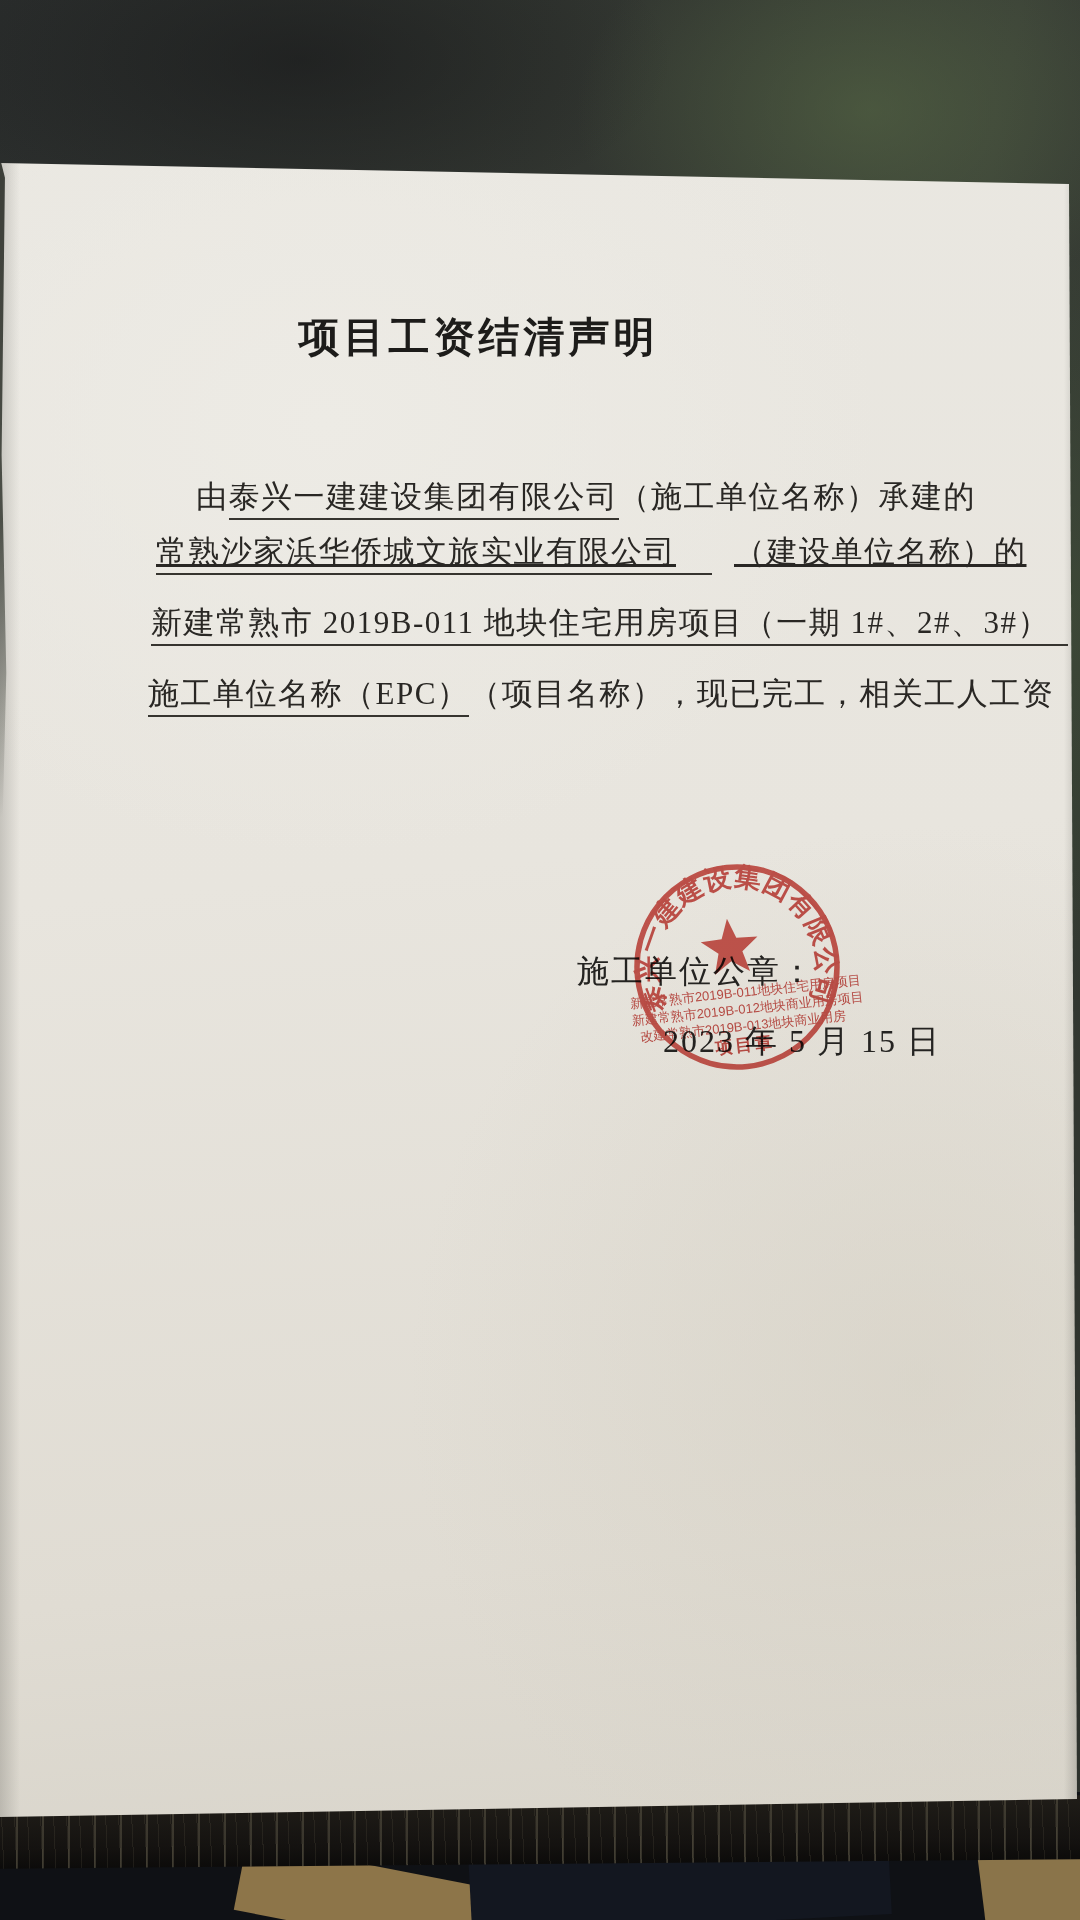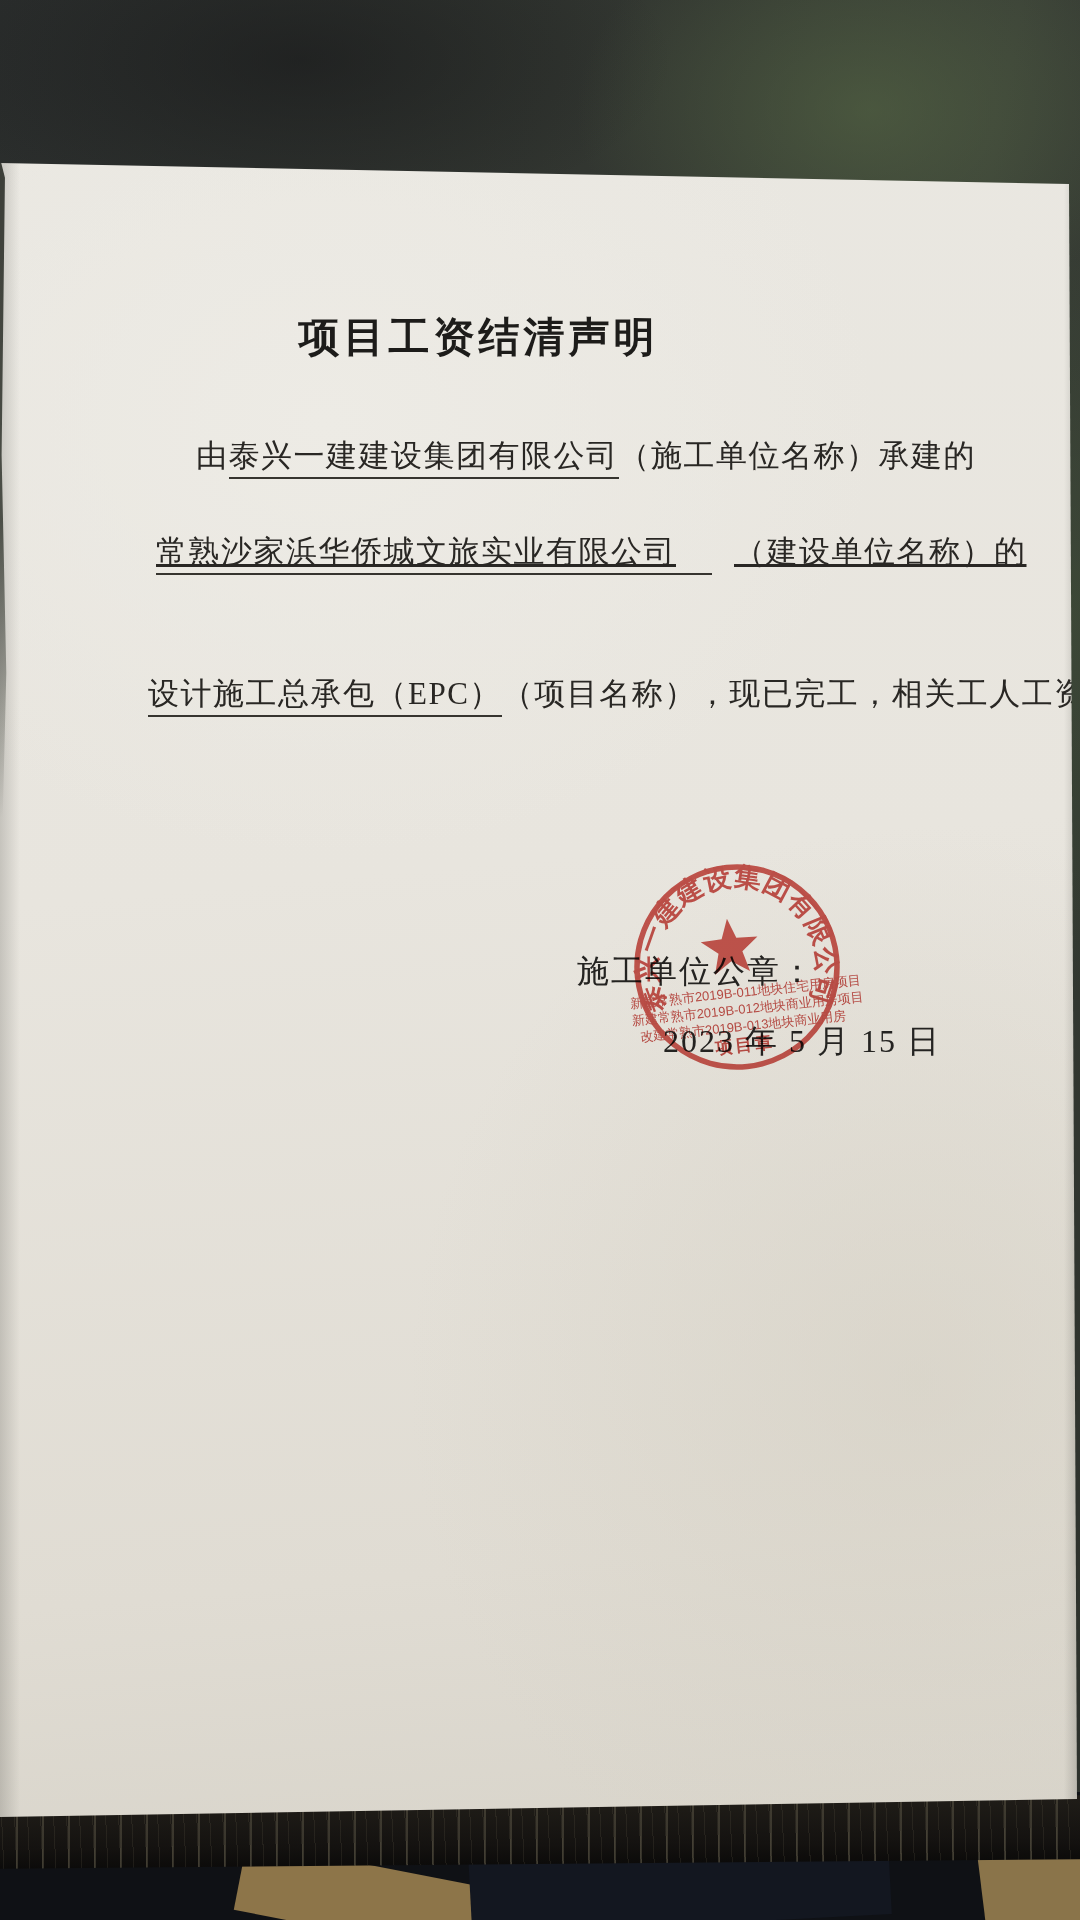--- a/index.html
+++ b/index.html
@@ -42,21 +42,21 @@
       clip-path:polygon(0 0,55% 3%,18% 45%,70% 78%,30% 100%,0 100%);}
 
   
   .doc-title{position:absolute;left:0;top:310px;width:957px;text-align:center;
       font-family:"Liberation Sans","DejaVu Sans",sans-serif;font-weight:700;
       font-size:41px;color:#1d1c1a;letter-spacing:4px;}
   .l{position:absolute;font-size:31px;color:#292724;letter-spacing:1.5px;white-space:nowrap;}
   .u{border-bottom:2.5px solid #36342f;padding-bottom:4px;}
   .u-tail{padding-right:36px;}
   .u-tail3{padding-right:18px;}
-  .line1{left:196px;top:435px;}
+  .line1{left:196px;top:476px;}
   .line2{left:156px;top:531px;text-decoration:underline;}
   .line3{left:151px;top:602px;}
   .line4{left:148px;top:673px;}
   .line5{left:164px;top:744px;}
   .gap2{display:inline-block;width:22px;}
   .seal-caption{position:absolute;left:577px;top:950px;font-size:32px;color:#242321;letter-spacing:2px;}
   .date-line{position:absolute;left:663px;top:1020px;font-size:32px;color:#242321;letter-spacing:2px;}
 
   
   .stamp{position:absolute;left:627px;top:857px;width:220px;height:220px;
@@ -82,22 +82,23 @@
   <div class="wood-edge"></div>
 
   <div class="paper">
 
     <div class="doc-title">项目工资结清声明</div>
 
     <div class="l line1"><span>由</span><span class="u">泰兴一建建设集团有限公司</span><span>（施工单位名称）承建的</span></div>
 
     <div class="l line2"><span class="u u-tail">常熟沙家浜华侨城文旅实业有限公司</span><span class="gap2"></span><span>（建设单位名称）的</span></div>
 
+    <div class="l line3"><span class="u u-tail3">新建常熟市 2019B-011 地块住宅用房项目（一期 1#、2#、3#）</span></div>
 
-    <div class="l line4"><span class="u">设计施工总承包（EPC）</span><span>（项目名称），现已完工，相关工人工资</span></div>
+    <div class="l line4"><span class="u">施工单位名称（EPC）</span><span>（项目名称），现已完工，相关工人工资</span></div>
 
 
     <div class="seal-caption">施工单位公章：</div>
     <div class="date-line">2023 年 5 月 15 日</div>
 
     <div class="stamp">
       <svg viewBox="0 0 220 220" width="220" height="220">
         <circle cx="110" cy="110" r="100" fill="none" stroke="#cc4a43" stroke-width="5.5"></circle>
         <defs>
           <path id="arcPath" d="M 37 144 A 80.6 80.6 0 1 1 183 144" fill="none"></path>

